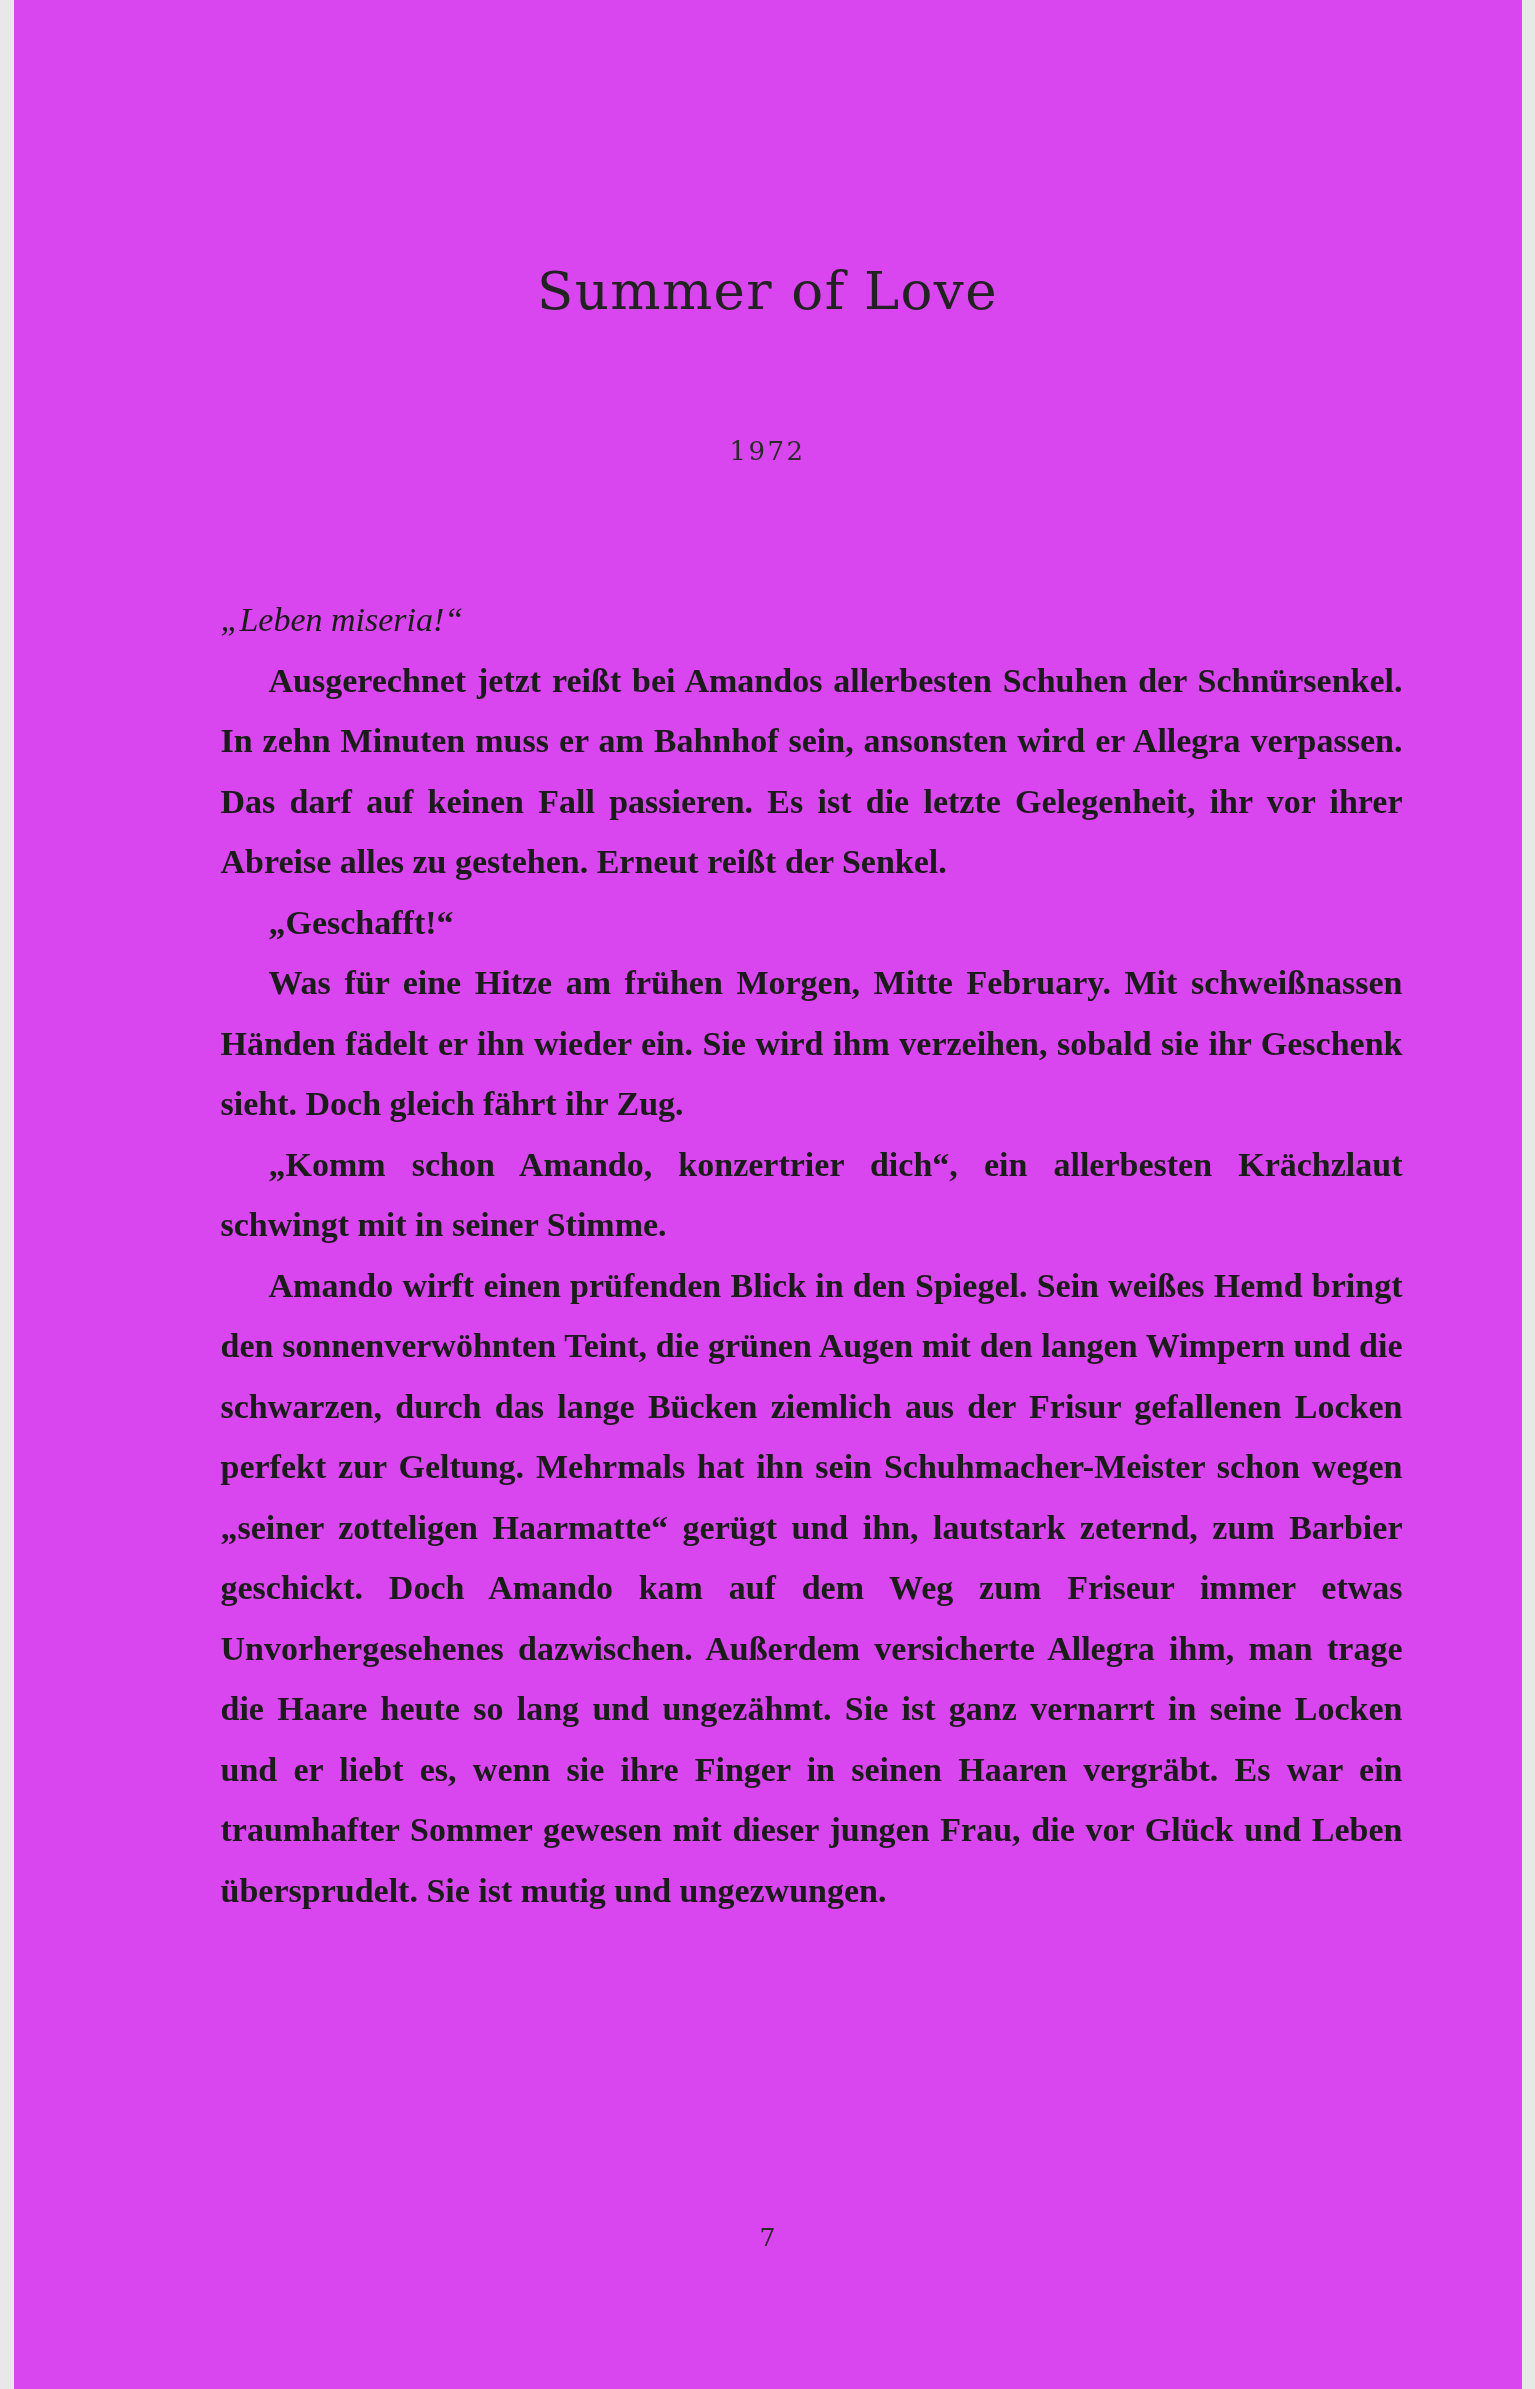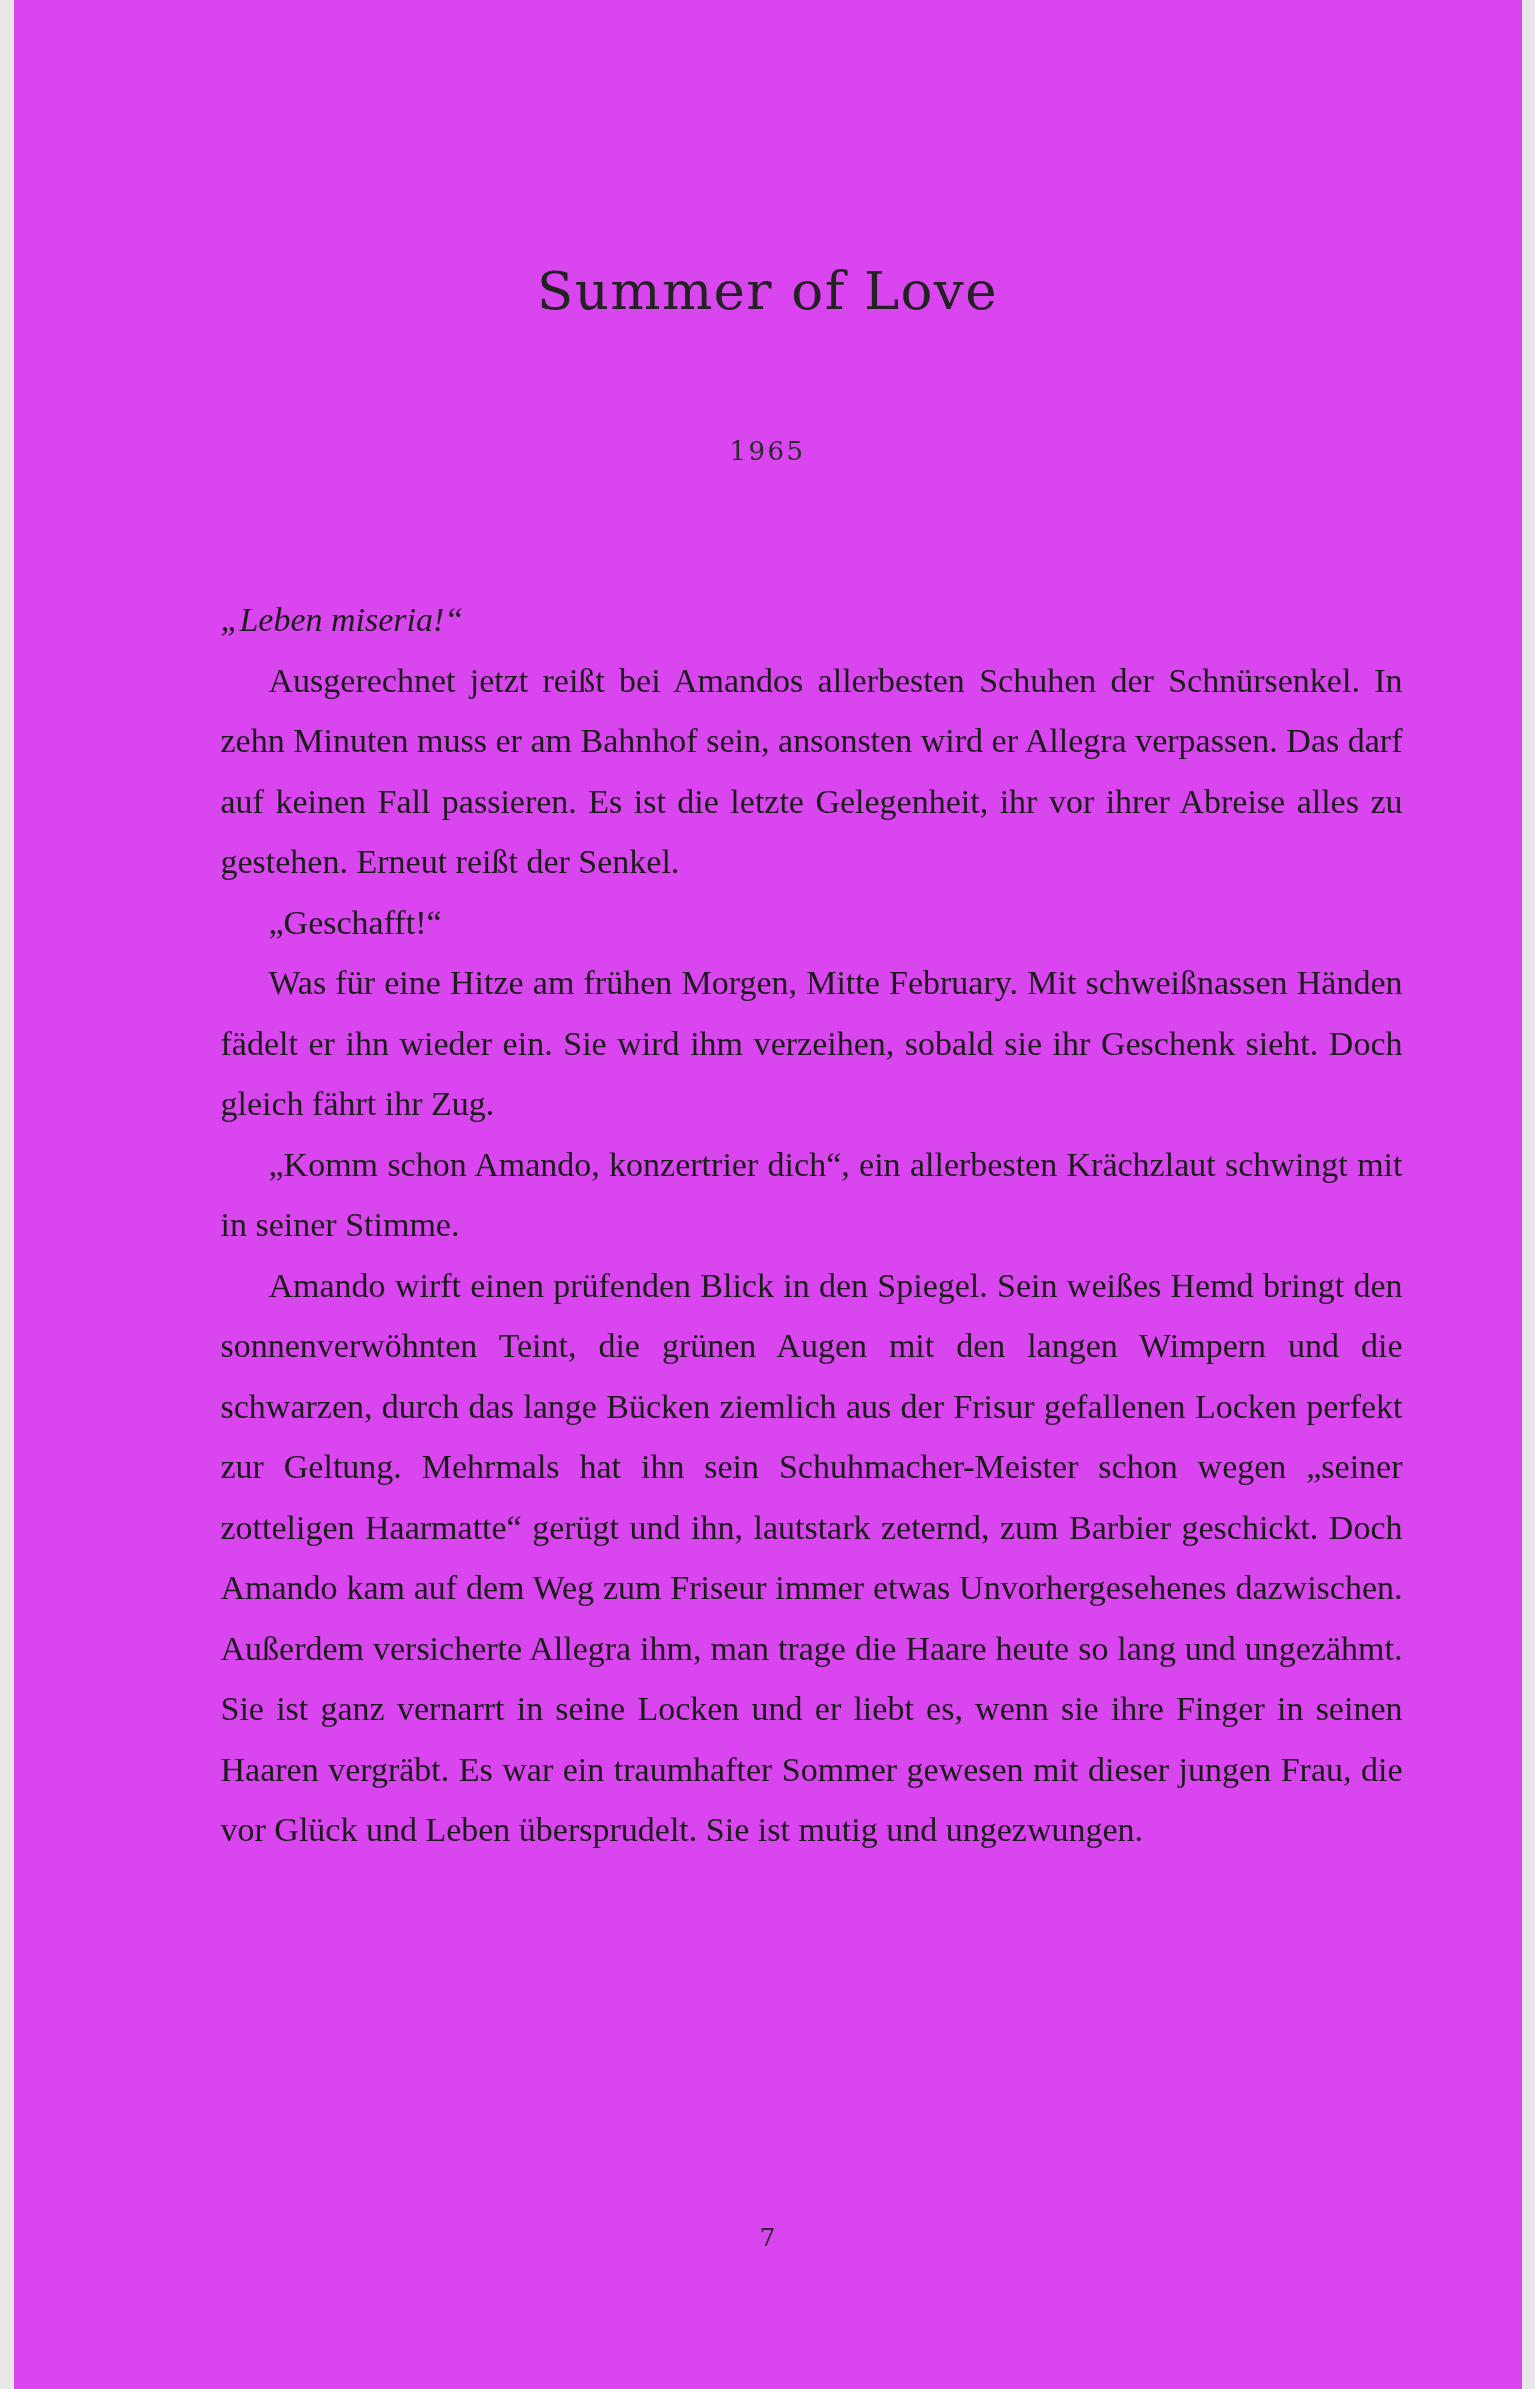--- a/index.html
+++ b/index.html
@@ -50,20 +50,21 @@
       line-height: 1.78;
       text-align: justify;
       color: #1b1b1b;
     }
     .body-text p {
       margin: 0;
       padding: 0;
     }
     .body-text p.indent {
       text-indent: 48px;
+      font-weight: bold;
     }
     .body-text p.italic {
       font-style: italic;
     }
     .page-number {
       position: absolute;
       top: 2223px;
       left: 0;
       right: 0;
       text-align: center;
@@ -71,21 +72,21 @@
       font-size: 25px;
       color: #2a2a2a;
     }
   </style>
 </head>
 <body>
 
 <div class="page">
   <h1 class="chapter-title">Summer of Love</h1>
 
-  <div class="chapter-year">1965</div>
+  <div class="chapter-year">1972</div>
 
   <div class="body-text">
       <p class="italic">„Leben miseria!“</p>
       <p class="indent">Ausgerechnet jetzt reißt bei Amandos allerbesten Schuhen der Schnürsenkel. In zehn Minuten muss er am Bahnhof sein, ansonsten wird er Allegra verpassen. Das darf auf keinen Fall passieren. Es ist die letzte Gelegenheit, ihr vor ihrer Abreise alles zu gestehen. Erneut reißt der Senkel.</p>
       <p class="indent">„Geschafft!“</p>
       <p class="indent">Was für eine Hitze am frühen Morgen, Mitte February. Mit schweißnassen Händen fädelt er ihn wieder ein. Sie wird ihm verzeihen, sobald sie ihr Geschenk sieht. Doch gleich fährt ihr Zug.</p>
       <p class="indent">„Komm schon Amando, konzertrier dich“, ein allerbesten Krächzlaut schwingt mit in seiner Stimme.</p>
       <p class="indent">Amando wirft einen prüfenden Blick in den Spiegel. Sein weißes Hemd bringt den sonnenverwöhnten Teint, die grünen Augen mit den langen Wimpern und die schwarzen, durch das lange Bücken ziemlich aus der Frisur gefallenen Locken perfekt zur Geltung. Mehrmals hat ihn sein Schuhmacher-Meister schon wegen „seiner zotteligen Haarmatte“ gerügt und ihn, lautstark zeternd, zum Barbier geschickt. Doch Amando kam auf dem Weg zum Friseur immer etwas Unvorhergesehenes dazwischen. Außerdem versicherte Allegra ihm, man trage die Haare heute so lang und ungezähmt. Sie ist ganz vernarrt in seine Locken und er liebt es, wenn sie ihre Finger in seinen Haaren vergräbt. Es war ein traumhafter Sommer gewesen mit dieser jungen Frau, die vor Glück und Leben übersprudelt. Sie ist mutig und ungezwungen.</p>
     </div>
 

